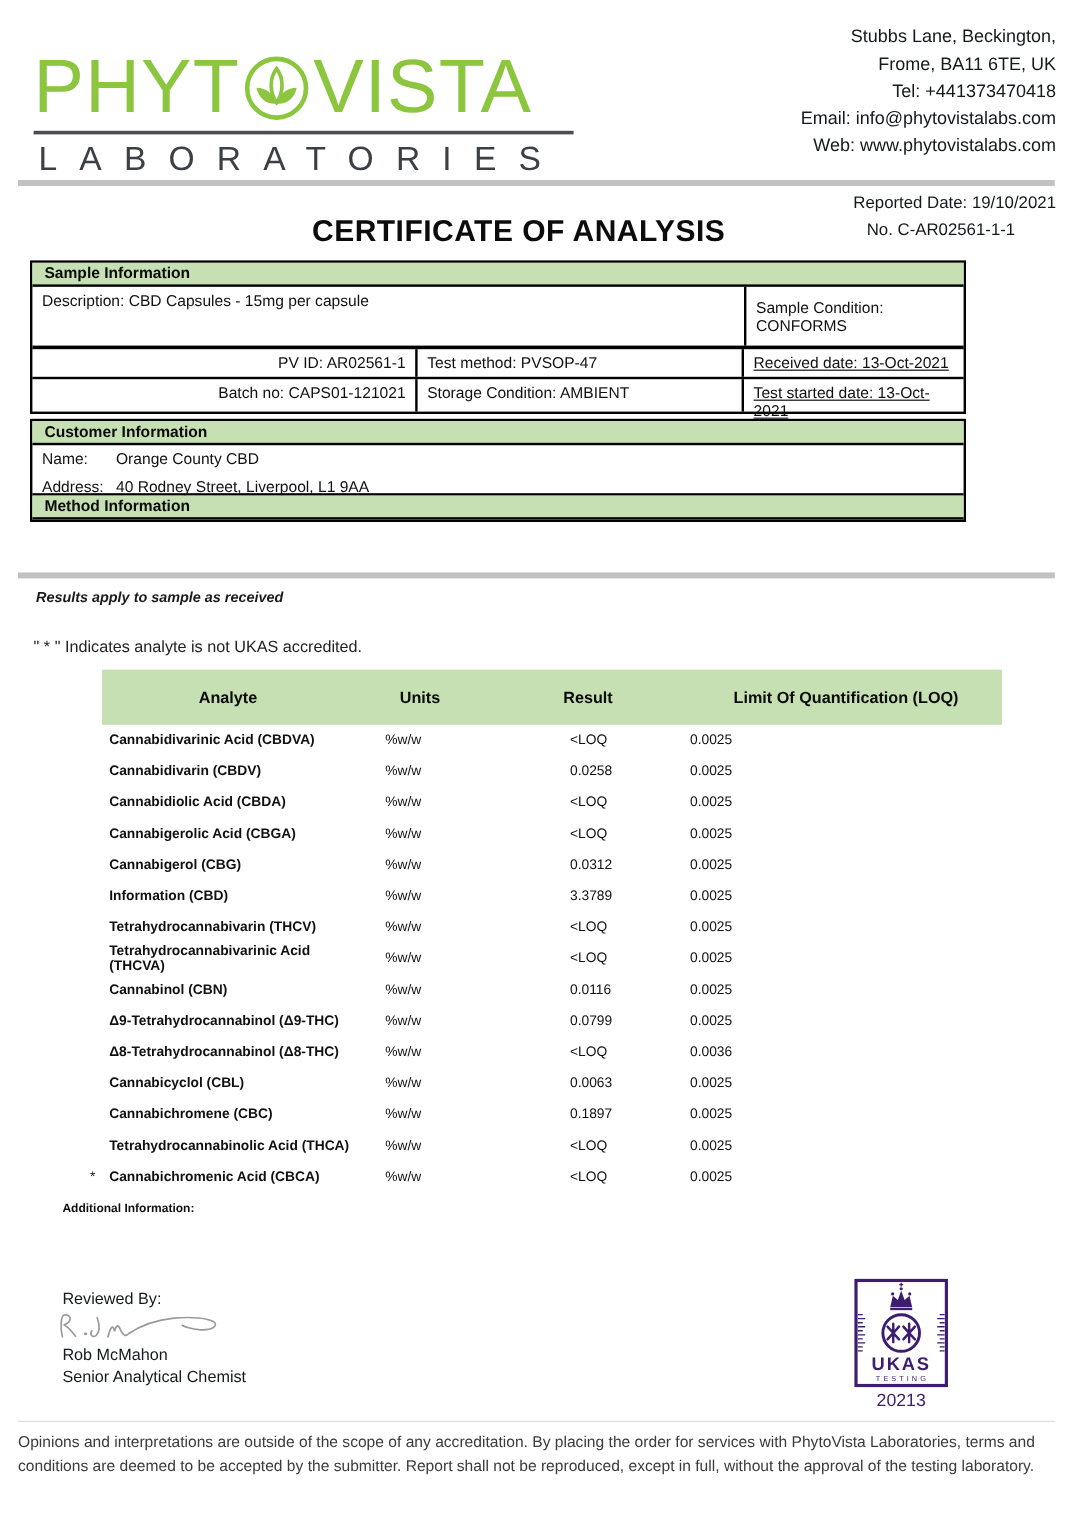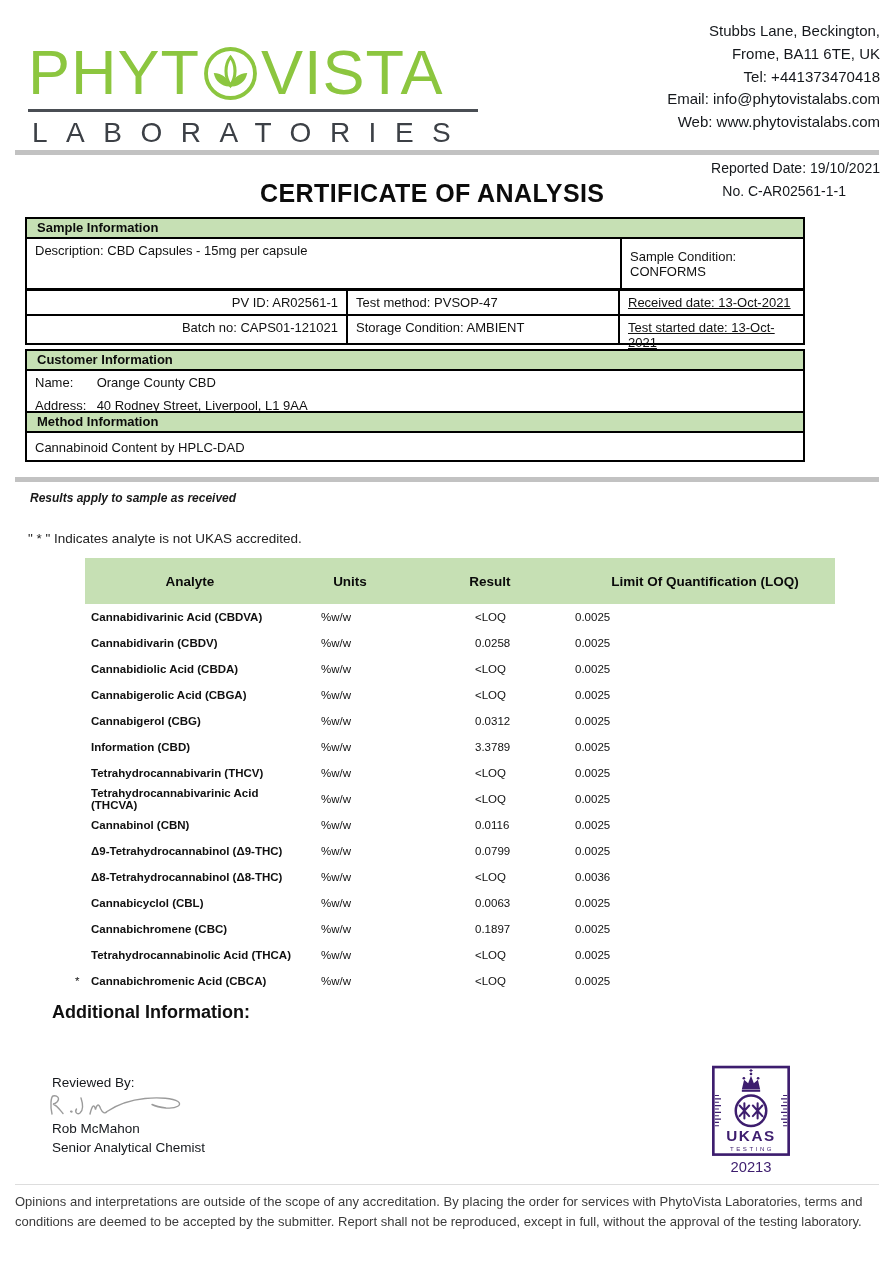--- a/index.html
+++ b/index.html
@@ -63,21 +63,21 @@
   .rt-head > div { text-align:center; }
   .h1 { width:210px; } .h2 { width:110px; } .h3 { width:170px; } .h4 { width:260px; }
   .rt-row { display:flex; align-items:center; height:26px; font-size:11.5px; color:#101010; }
   .rt-row .c1 { width:210px; font-weight:bold; padding-left:6px; position:relative; }
   .rt-row .c2 { width:110px; padding-left:26px; }
   .rt-row .c3 { width:170px; padding-left:70px; }
   .rt-row .c4 { width:260px; text-align:left; }
   .ast { position:absolute; left:-10px; top:0; font-weight:normal; }
 
   
-  .addl { left:52px; top:1002px; font-size:18px; font-weight:bold; color:#101010; }
+  .addl { left:52px; top:1002px; font-size:10px; font-weight:bold; color:#101010; }
   .reviewed { left:52px; top:1075px; font-size:13.5px; color:#15181c; }
   .sig-svg { left:44px; top:1086px; }
   .sig-name { left:52px; top:1121px; font-size:13.5px; color:#15181c; }
   .sig-title { left:52px; top:1140px; font-size:13.5px; color:#15181c; }
   .ukas-wrap { left:710px; top:1064px; }
 
   .footer-line { left:15px; top:1184px; width:864px; border-top:1px solid #dddddd; }
   .footer-text { left:15px; top:1192px; width:864px; font-size:13px; line-height:1.5; color:#3b3b3b; }
 </style>
 </head>
@@ -137,21 +137,20 @@
       <div class="cust-line">
         <span class="cust-label">Name:</span>
         <span>Orange County CBD</span>
       </div>
       <div class="cust-line">
         <span class="cust-label">Address:</span>
         <span>40 Rodney Street, Liverpool, L1 9AA</span>
       </div>
     </div>
     <div class="sec-bar">Method Information</div>
-    <div class="method-cell">Cannabinoid Content by HPLC-DAD</div>
   </div>
 
   <div class="abs gray-bar bar2"></div>
 
   <div class="abs note-italic">Results apply to sample as received</div>
   <div class="abs note-accred">" * " Indicates analyte is not UKAS accredited.</div>
 
   <div class="abs rtable">
     <div class="rt-head">
       <div class="h1">Analyte</div>

